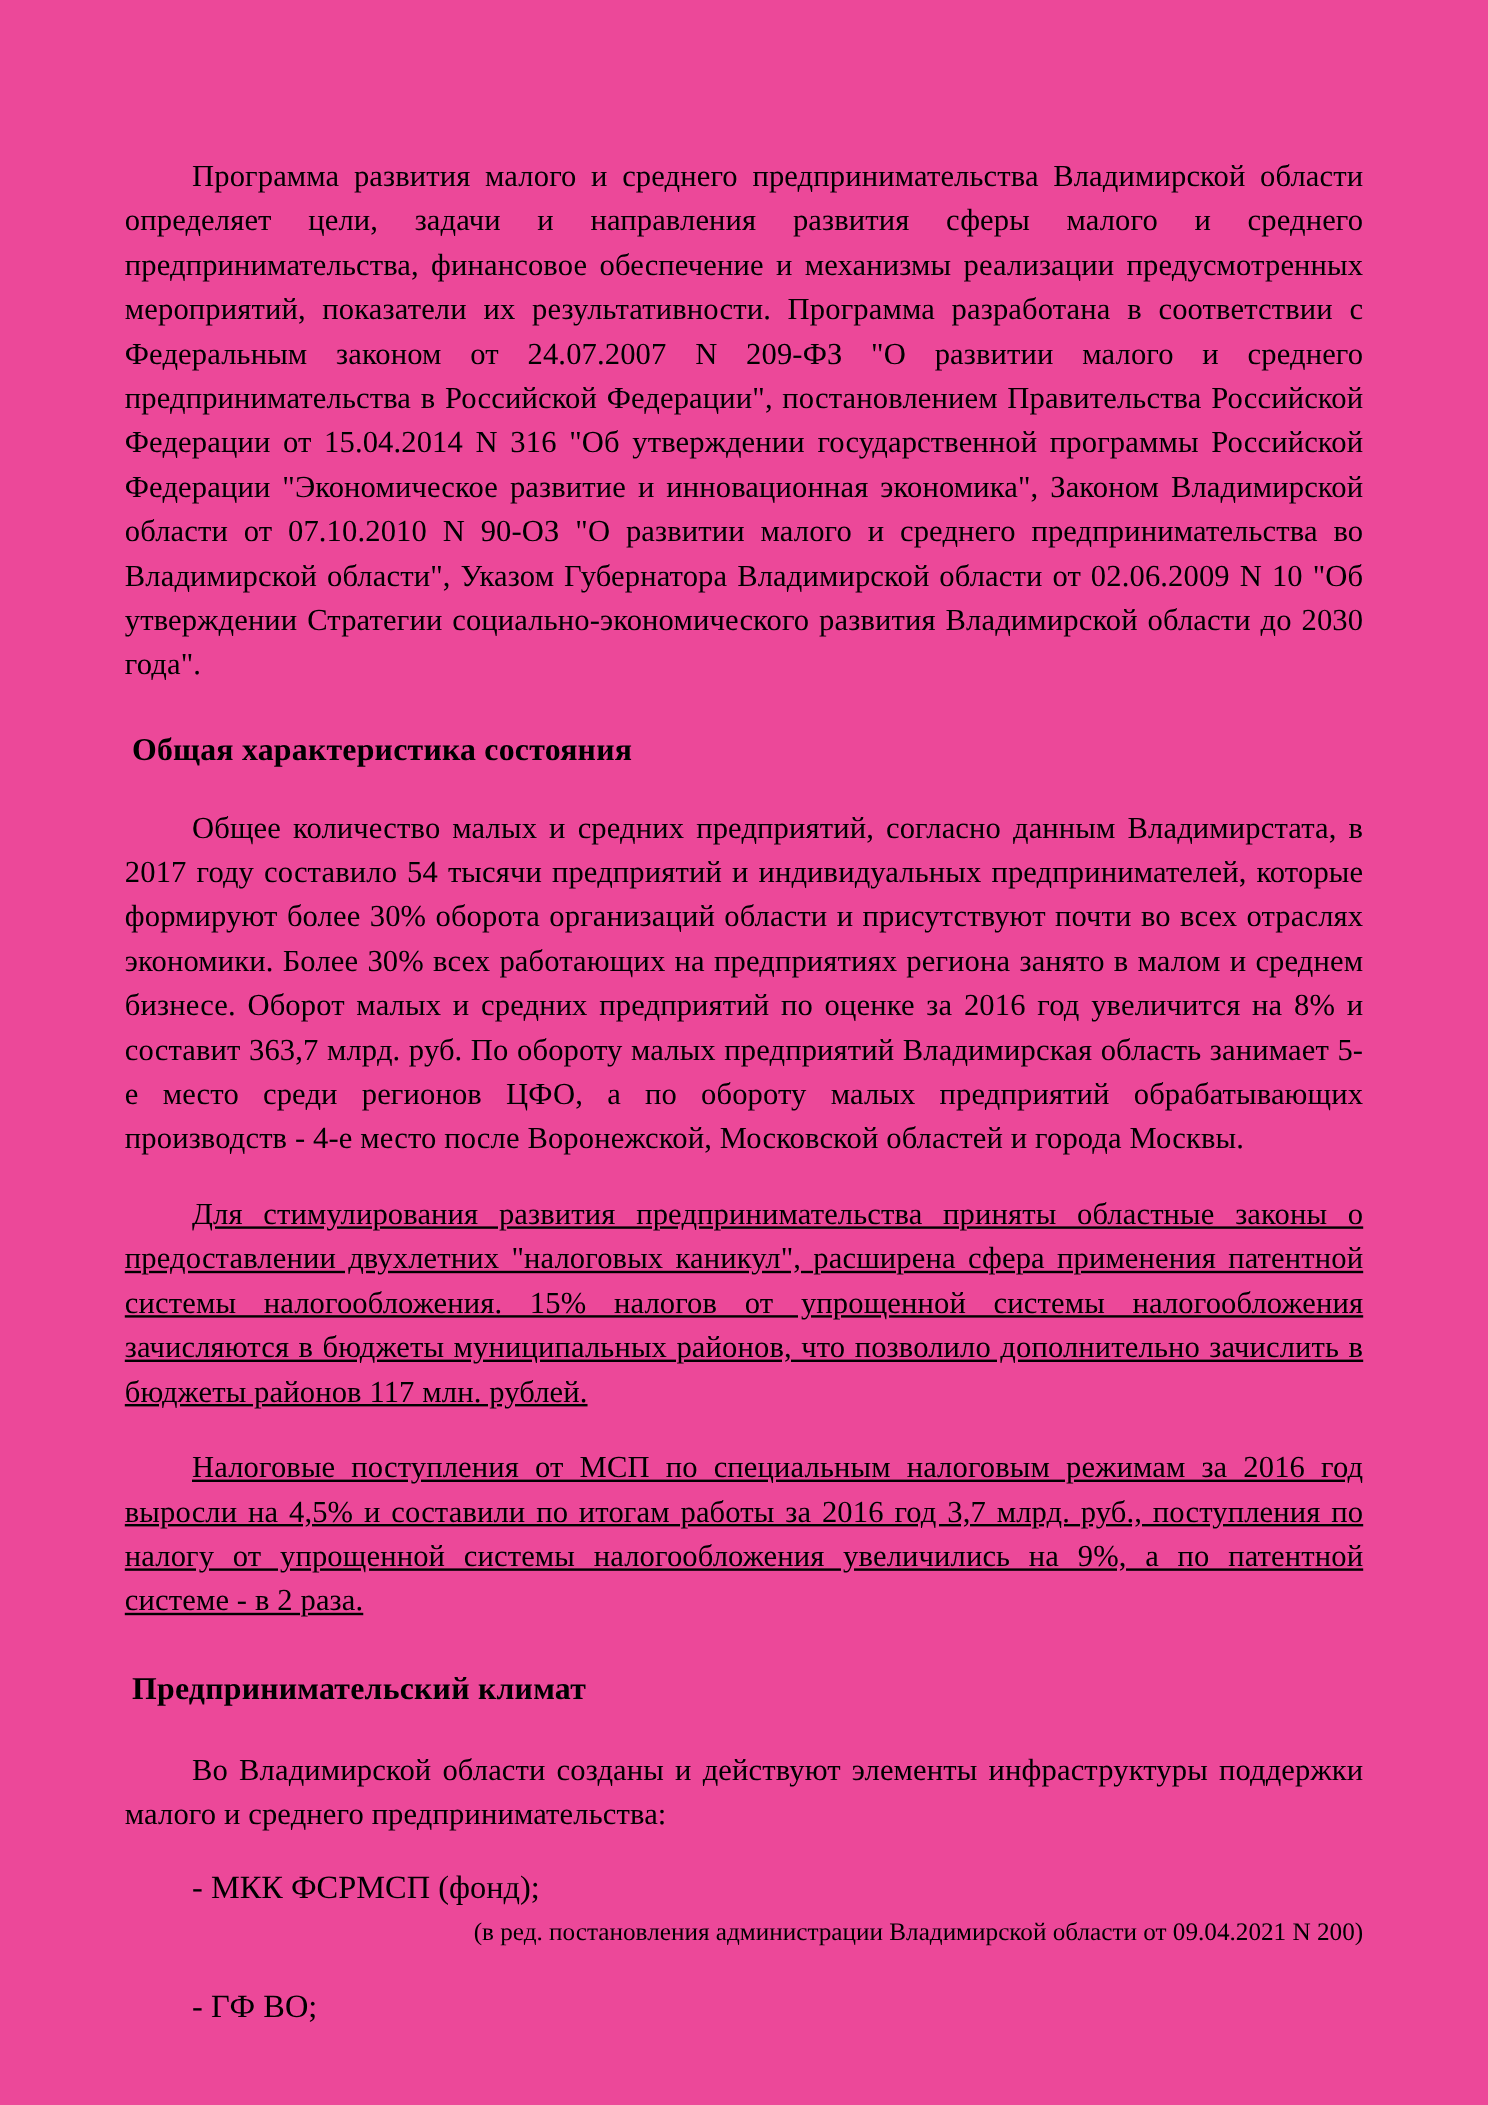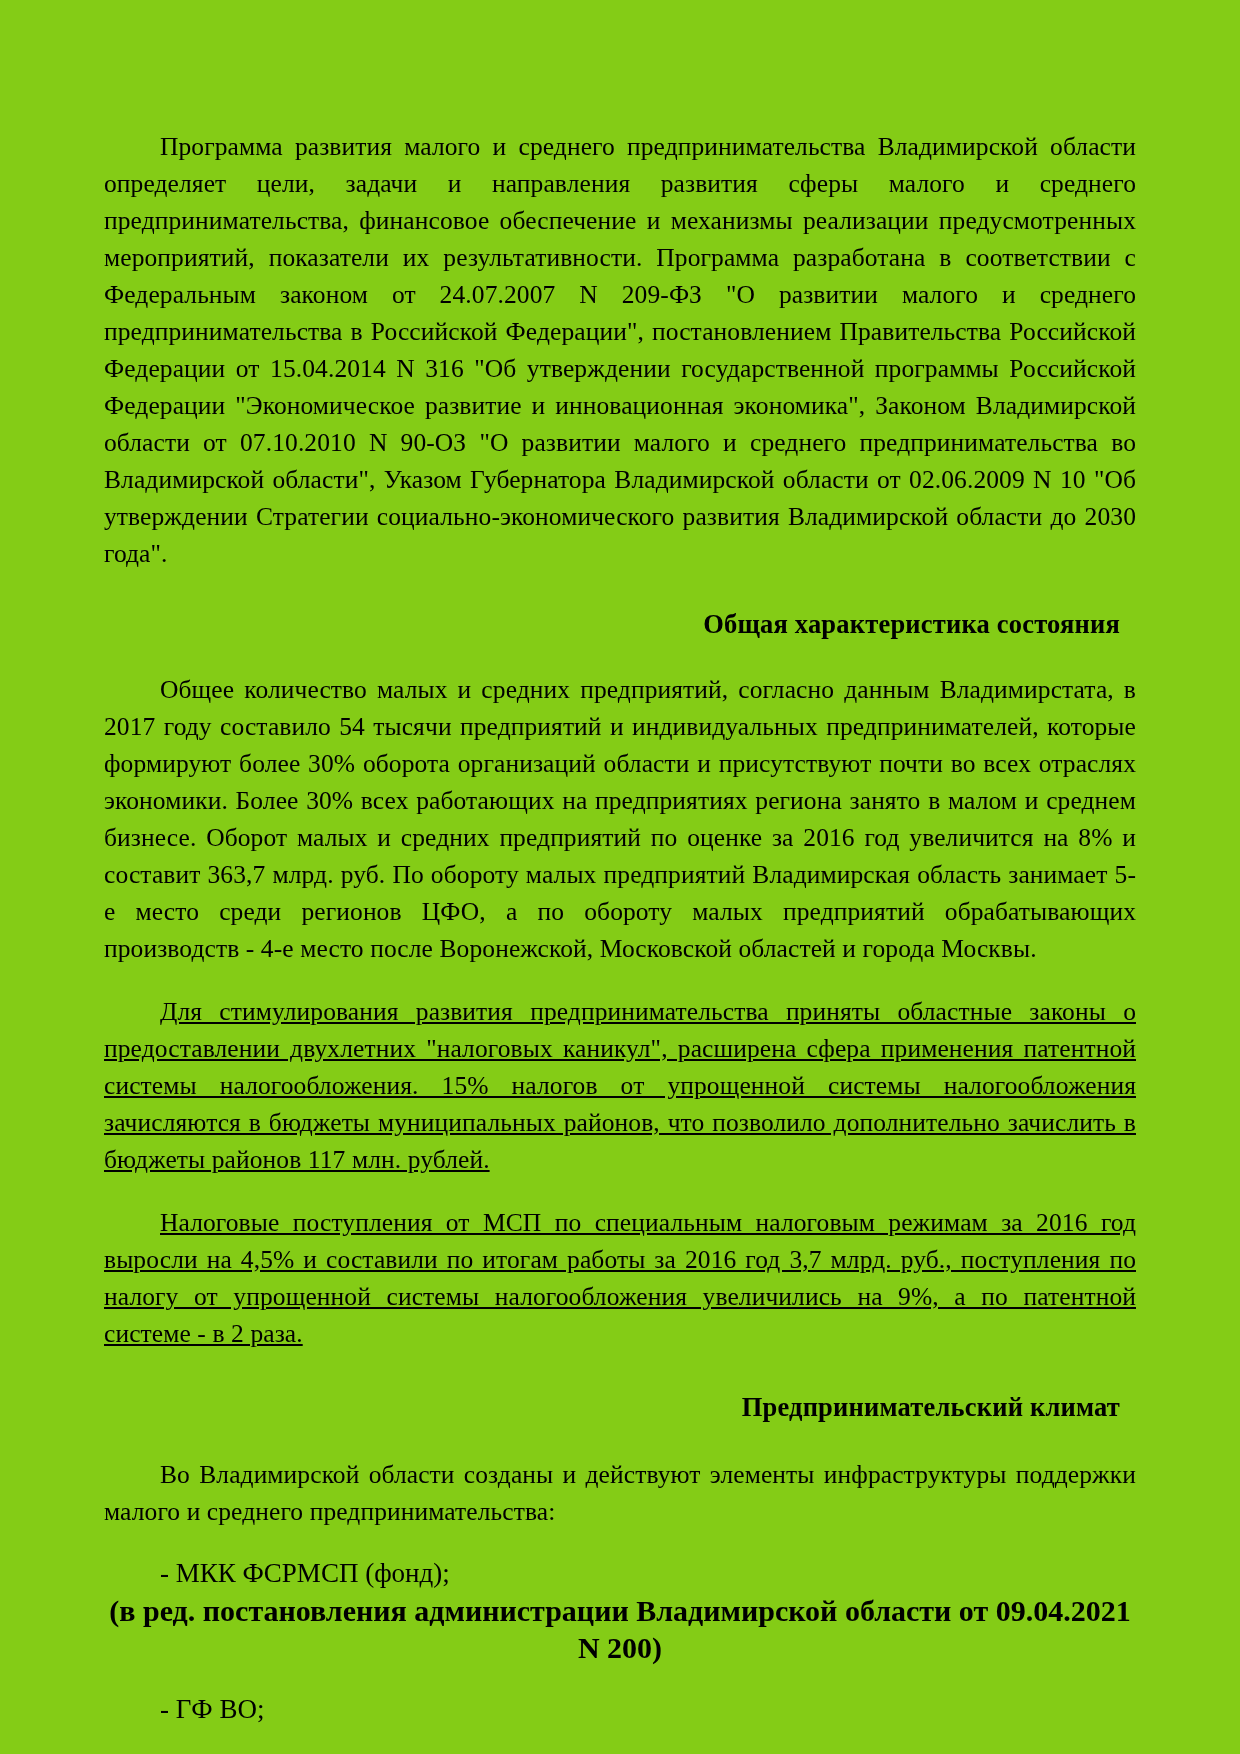--- a/index.html
+++ b/index.html
@@ -10,21 +10,21 @@
   }
   body {
     font-family: "Liberation Serif", "DejaVu Serif", serif;
     color: #000000;
   }
   .page {
     position: relative;
     width: 1240px;
     height: 1754px;
     margin: 0 auto;
-    background: #84cc16;
+    background: #ec4899;
     box-sizing: border-box;
     padding: 128px 72px 60px 104px;
     overflow: hidden;
   }
   .doc-body {
     width: 1032px;
   }
   p.para {
     margin: 0 0 0 0;
     font-size: 25.5px;
@@ -32,25 +32,25 @@
     text-align: justify;
     text-indent: 56px;
     text-justify: inter-word;
     letter-spacing: 0.1px;
   }
   p.para.spaced {
     margin-top: 26px;
     text-decoration: underline;
   }
   h2.heading {
-    margin: 16px;
+    margin: 6px;
     font-size: 26.5px;
     line-height: 38px;
     font-weight: bold;
-    text-align: right;
+    text-align: left;
     text-indent: 0;
     letter-spacing: 0.2px;
   }
   .heading-block {
     margin-top: 33px;
     margin-bottom: 28px;
   }
   .heading-block.single {
     margin-top: 36px;
     margin-bottom: 30px;
@@ -58,25 +58,24 @@
   p.listitem {
     margin: 0;
     font-size: 27px;
     line-height: 37px;
     text-align: left;
     text-indent: 56px;
     margin-top: 25px;
   }
   p.note {
     margin: 0;
-    font-size: 30px;
+    font-size: 21px;
     line-height: 37px;
-    text-align: center;
+    text-align: right;
     text-indent: 0;
-    font-weight: bold;
   }
 </style>
 </head>
 <body>
 
 <div class="page">
   <div class="doc-body">
 
     <p class="para">Программа развития малого и среднего предпринимательства Владимирской области определяет цели, задачи и направления развития сферы малого и среднего предпринимательства, финансовое обеспечение и механизмы реализации предусмотренных мероприятий, показатели их результативности. Программа разработана в соответствии с Федеральным законом от 24.07.2007 N 209-ФЗ "О развитии малого и среднего предпринимательства в Российской Федерации", постановлением Правительства Российской Федерации от 15.04.2014 N 316 "Об утверждении государственной программы Российской Федерации "Экономическое развитие и инновационная экономика", Законом Владимирской области от 07.10.2010 N 90-ОЗ "О развитии малого и среднего предпринимательства во Владимирской области", Указом Губернатора Владимирской области от 02.06.2009 N 10 "Об утверждении Стратегии социально-экономического развития Владимирской области до 2030 года".</p>
 

